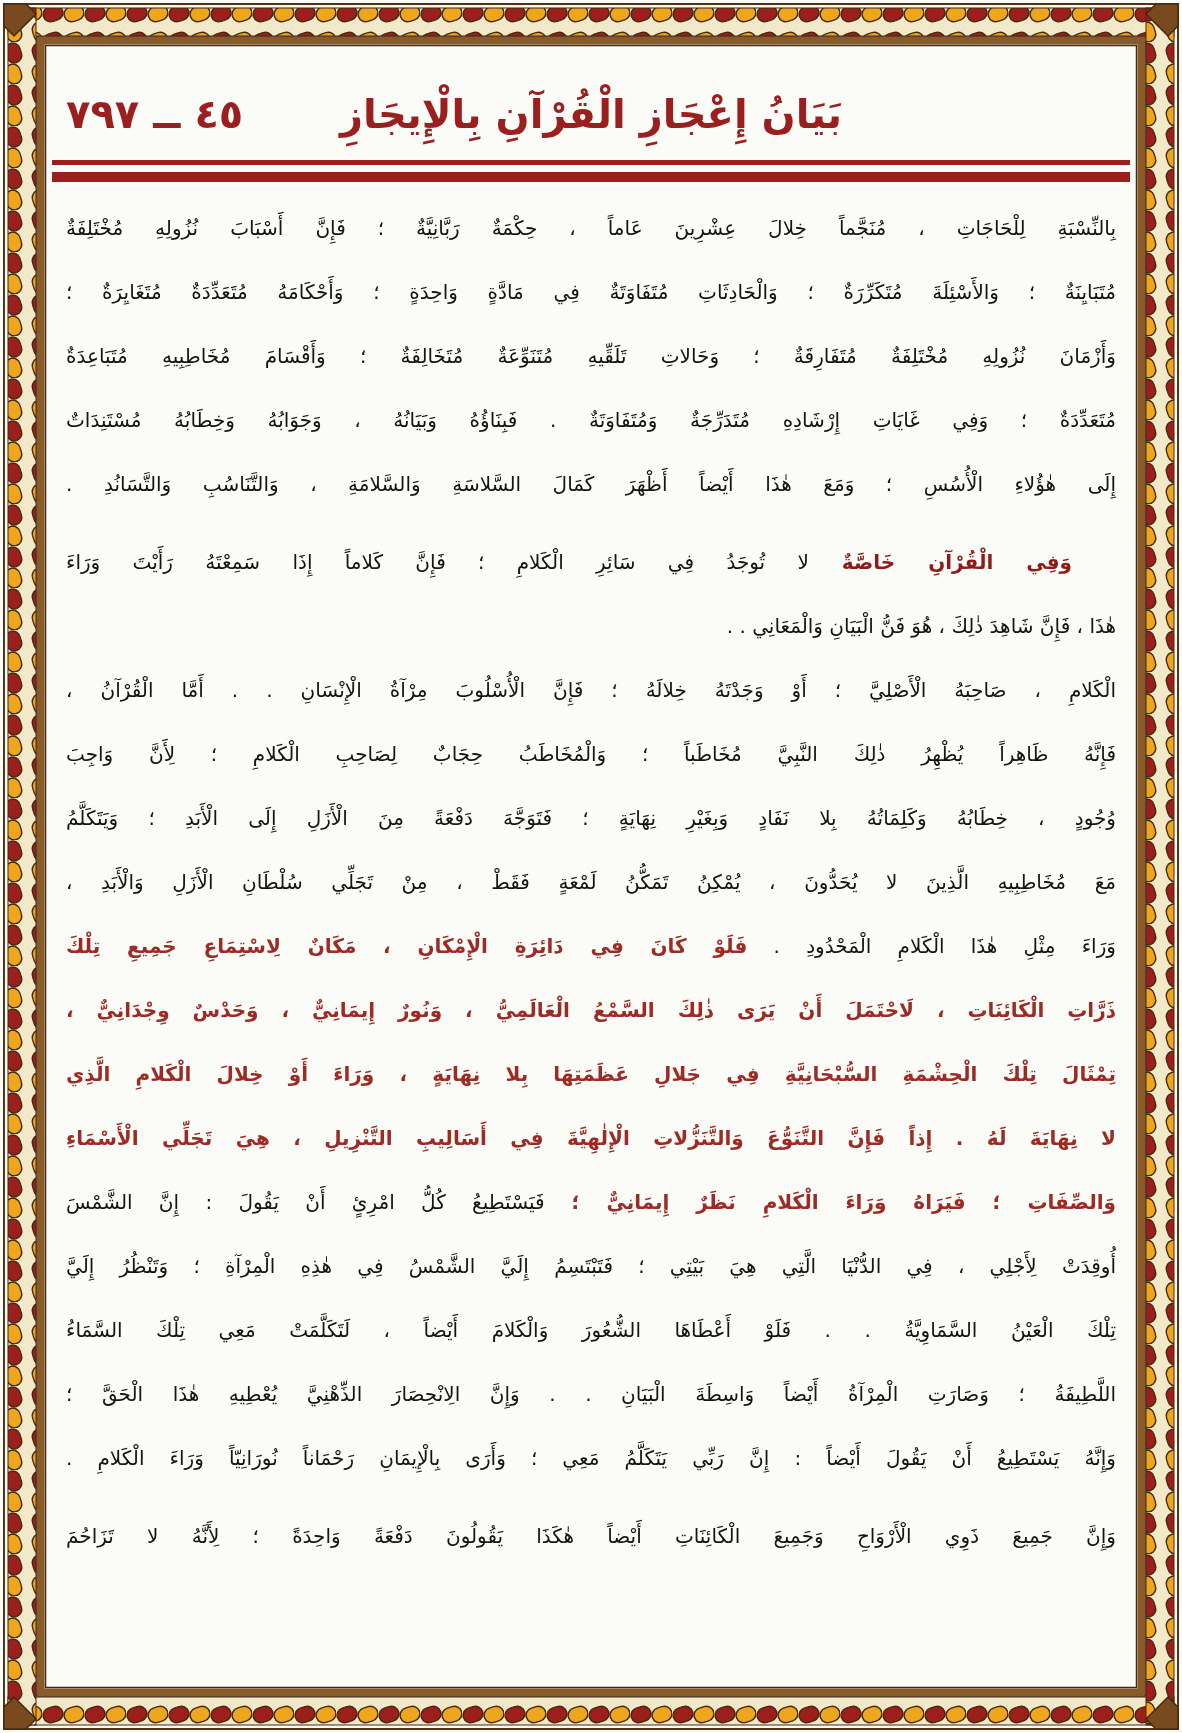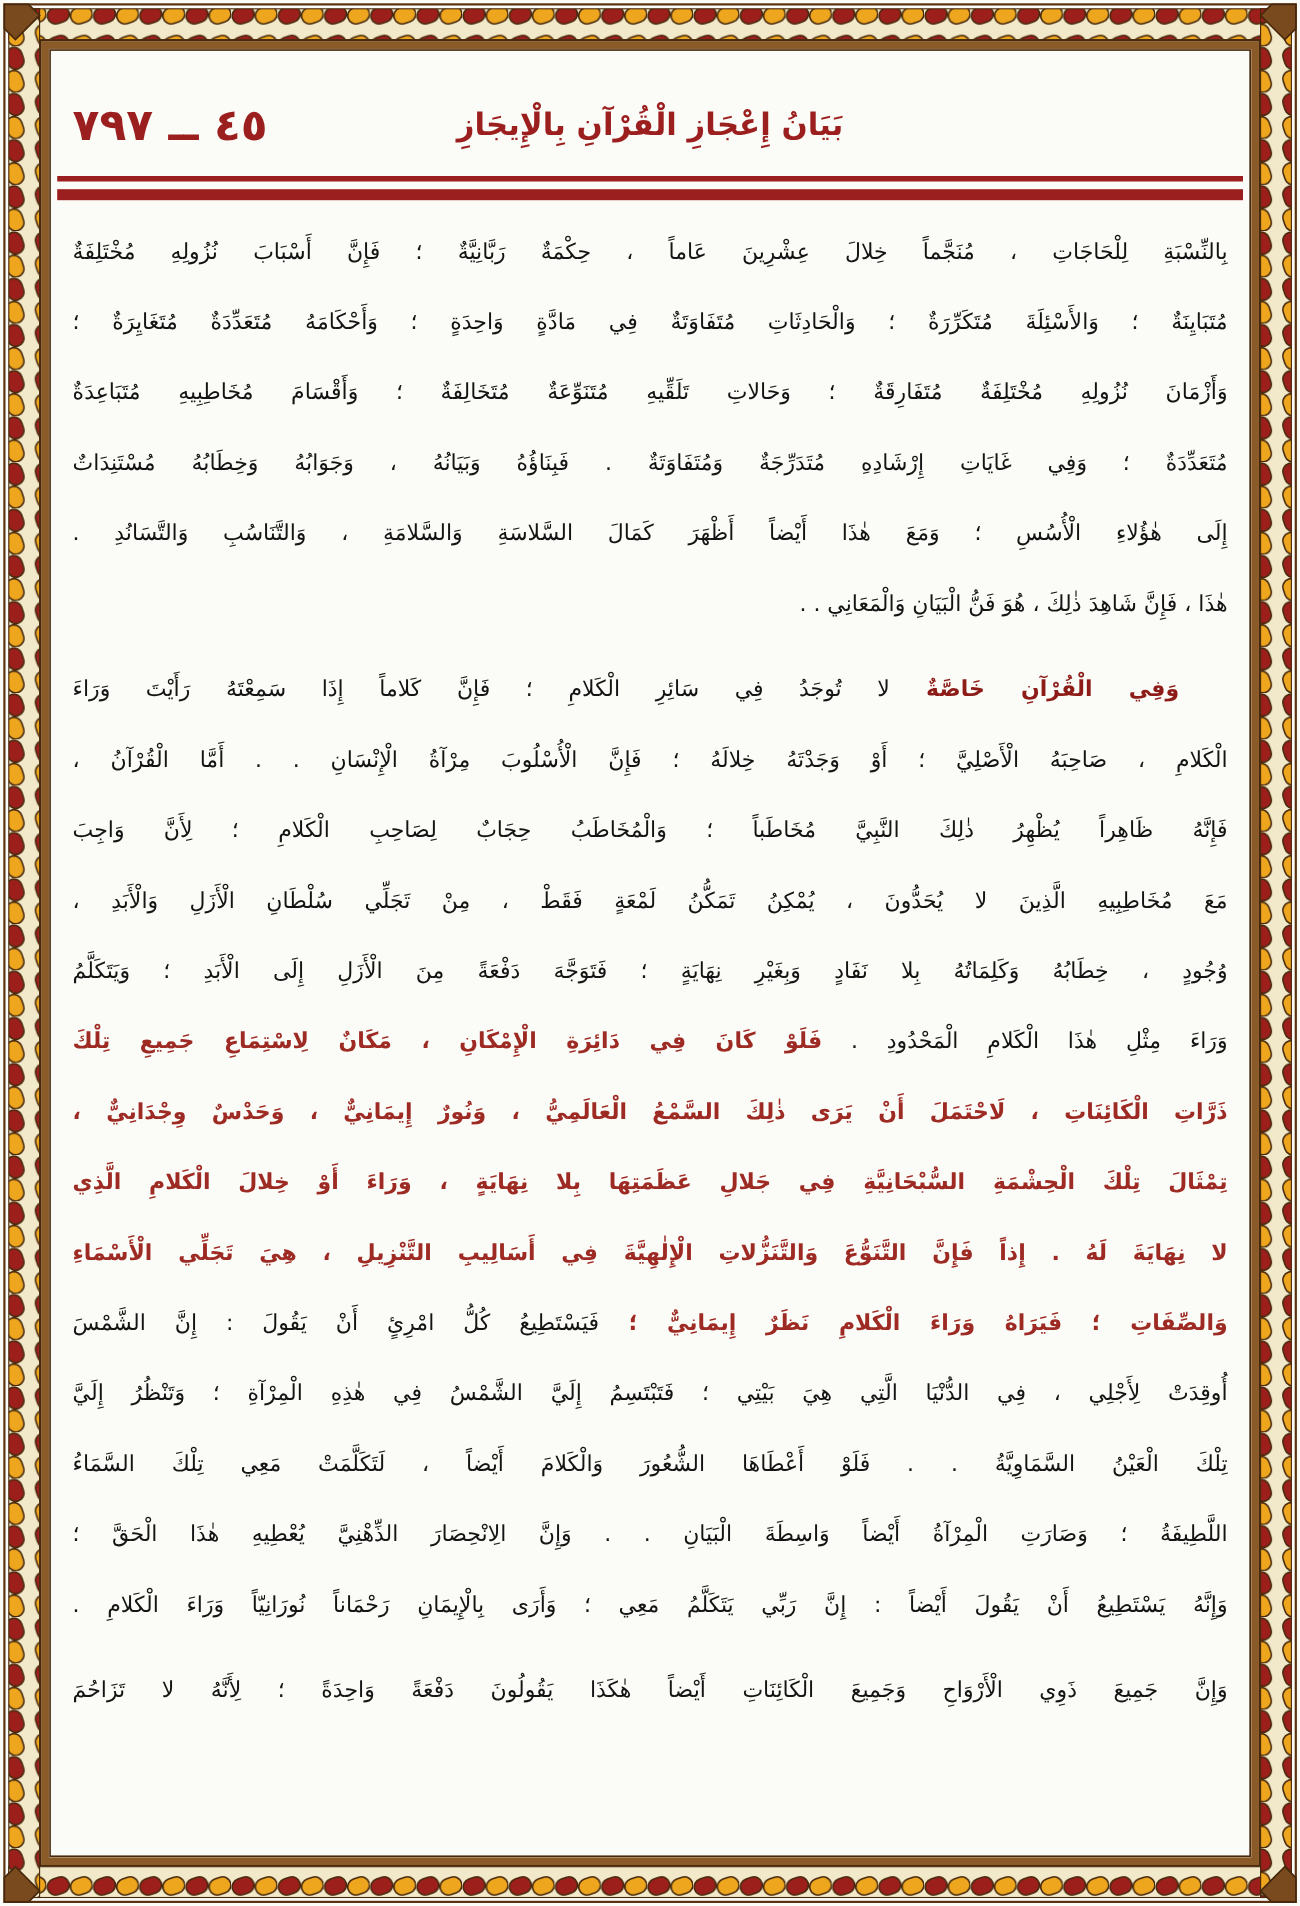--- a/index.html
+++ b/index.html
@@ -9,21 +9,21 @@
     font-family:"DejaVu Sans",sans-serif;
     overflow:hidden;
   }
   .frame-svg{position:absolute;left:0;top:0;width:1182px;height:1733px;}
   .content{
     position:absolute;left:52px;top:48px;right:52px;bottom:48px;
     direction:rtl;
   }
   .header{position:relative;margin-top:30px;height:72px;}
   .title{
-    text-align:center;font-size:28px;font-weight:bold;line-height:72px;
+    text-align:center;font-size:40px;font-weight:bold;line-height:72px;
     color:#9b1f1e;
   }
   .pagenum{
     position:absolute;left:14px;top:0;height:72px;line-height:72px;
     font-size:40px;font-weight:bold;color:#9b1f1e;direction:rtl;
   }
   .rules{margin-top:10px;}
   .rule-thin{height:5px;background:#9b1f1e;}
   .rule-thick{height:10px;background:#9b1f1e;margin-top:7px;}
   .text-body{margin-top:14px;padding:0 14px;}
@@ -83,26 +83,26 @@
   <div class="rules">
     <div class="rule-thin"></div>
     <div class="rule-thick"></div>
   </div>
   <div id="text-body" class="text-body">
       <div class="line"><span class="seg-black">بِالنِّسْبَةِ لِلْحَاجَاتِ ، مُنَجَّماً خِلالَ عِشْرِينَ عَاماً ، حِكْمَةٌ رَبَّانِيَّةٌ ؛ فَإِنَّ أَسْبَابَ نُزُولِهِ مُخْتَلِفَةٌ</span></div>
       <div class="line"><span class="seg-black">مُتَبَايِنَةٌ ؛ وَالأَسْئِلَةَ مُتَكَرِّرَةٌ ؛ وَالْحَادِثَاتِ مُتَفَاوَتَةٌ فِي مَادَّةٍ وَاحِدَةٍ ؛ وَأَحْكَامَهُ مُتَعَدِّدَةٌ مُتَغَايِرَةٌ ؛</span></div>
       <div class="line"><span class="seg-black">وَأَزْمَانَ نُزُولِهِ مُخْتَلِفَةٌ مُتَفَارِقَةٌ ؛ وَحَالاتِ تَلَقِّيهِ مُتَنَوِّعَةٌ مُتَخَالِفَةٌ ؛ وَأَقْسَامَ مُخَاطِبِيهِ مُتَبَاعِدَةٌ</span></div>
       <div class="line"><span class="seg-black">مُتَعَدِّدَةٌ ؛ وَفِي غَايَاتِ إِرْشَادِهِ مُتَدَرِّجَةٌ وَمُتَفَاوَتَةٌ . فَبِنَاؤُهُ وَبَيَانُهُ ، وَجَوَابُهُ وَخِطَابُهُ مُسْتَنِدَاتٌ</span></div>
       <div class="line"><span class="seg-black">إِلَى هٰؤُلاءِ الْأُسُسِ ؛ وَمَعَ هٰذَا أَيْضاً أَظْهَرَ كَمَالَ السَّلاسَةِ وَالسَّلامَةِ ، وَالتَّنَاسُبِ وَالتَّسَانُدِ .</span></div>
+      <div class="line indent gap"><span class="seg-redbold">وَفِي الْقُرْآنِ خَاصَّةٌ </span><span class="seg-black">لا تُوجَدُ فِي سَائِرِ الْكَلامِ ؛ فَإِنَّ كَلاماً إِذَا سَمِعْتَهُ رَأَيْتَ وَرَاءَ</span></div>
       <div class="line no-just"><span class="seg-black">هٰذَا ، فَإِنَّ شَاهِدَ ذٰلِكَ ، هُوَ فَنُّ الْبَيَانِ وَالْمَعَانِي . .</span></div>
-      <div class="line indent gap"><span class="seg-redbold">وَفِي الْقُرْآنِ خَاصَّةٌ </span><span class="seg-black">لا تُوجَدُ فِي سَائِرِ الْكَلامِ ؛ فَإِنَّ كَلاماً إِذَا سَمِعْتَهُ رَأَيْتَ وَرَاءَ</span></div>
       <div class="line"><span class="seg-black">الْكَلامِ ، صَاحِبَهُ الْأَصْلِيَّ ؛ أَوْ وَجَدْتَهُ خِلالَهُ ؛ فَإِنَّ الْأُسْلُوبَ مِرْآةُ الْإِنْسَانِ . . أَمَّا الْقُرْآنُ ،</span></div>
       <div class="line"><span class="seg-black">فَإِنَّهُ ظَاهِراً يُظْهِرُ ذٰلِكَ النَّبِيَّ مُخَاطَباً ؛ وَالْمُخَاطَبُ حِجَابٌ لِصَاحِبِ الْكَلامِ ؛ لِأَنَّ وَاجِبَ</span></div>
+      <div class="line"><span class="seg-black">وُجُودٍ ، خِطَابُهُ وَكَلِمَاتُهُ بِلا نَفَادٍ وَبِغَيْرِ نِهَايَةٍ ؛ فَتَوَجَّهَ دَفْعَةً مِنَ الْأَزَلِ إِلَى الْأَبَدِ ؛ وَيَتَكَلَّمُ</span></div>
       <div class="line"><span class="seg-black">مَعَ مُخَاطِبِيهِ الَّذِينَ لا يُحَدُّونَ ، يُمْكِنُ تَمَكُّنُ لَمْعَةٍ فَقَطْ ، مِنْ تَجَلِّي سُلْطَانِ الْأَزَلِ وَالْأَبَدِ ،</span></div>
-      <div class="line"><span class="seg-black">وُجُودٍ ، خِطَابُهُ وَكَلِمَاتُهُ بِلا نَفَادٍ وَبِغَيْرِ نِهَايَةٍ ؛ فَتَوَجَّهَ دَفْعَةً مِنَ الْأَزَلِ إِلَى الْأَبَدِ ؛ وَيَتَكَلَّمُ</span></div>
       <div class="line"><span class="seg-black">وَرَاءَ مِثْلِ هٰذَا الْكَلامِ الْمَحْدُودِ . </span><span class="seg-red">فَلَوْ كَانَ فِي دَائِرَةِ الْإِمْكَانِ ، مَكَانٌ لِاسْتِمَاعِ جَمِيعِ تِلْكَ</span></div>
       <div class="line"><span class="seg-red">ذَرَّاتِ الْكَائِنَاتِ ، لَاحْتَمَلَ أَنْ يَرَى ذٰلِكَ السَّمْعُ الْعَالَمِيُّ ، وَنُورٌ إِيمَانِيٌّ ، وَحَدْسٌ وِجْدَانِيٌّ ،</span></div>
       <div class="line"><span class="seg-red">تِمْثَالَ تِلْكَ الْحِشْمَةِ السُّبْحَانِيَّةِ فِي جَلالِ عَظَمَتِهَا بِلا نِهَايَةٍ ، وَرَاءَ أَوْ خِلالَ الْكَلامِ الَّذِي</span></div>
       <div class="line"><span class="seg-red">لا نِهَايَةَ لَهُ . إِذاً فَإِنَّ التَّنَوُّعَ وَالتَّنَزُّلاتِ الْإِلٰهِيَّةَ فِي أَسَالِيبِ التَّنْزِيلِ ، هِيَ تَجَلِّي الْأَسْمَاءِ</span></div>
       <div class="line"><span class="seg-red">وَالصِّفَاتِ ؛ فَيَرَاهُ وَرَاءَ الْكَلامِ نَظَرٌ إِيمَانِيٌّ ؛ </span><span class="seg-black">فَيَسْتَطِيعُ كُلُّ امْرِئٍ أَنْ يَقُولَ : إِنَّ الشَّمْسَ</span></div>
       <div class="line"><span class="seg-black">أُوقِدَتْ لِأَجْلِي ، فِي الدُّنْيَا الَّتِي هِيَ بَيْتِي ؛ فَتَبْتَسِمُ إِلَيَّ الشَّمْسُ فِي هٰذِهِ الْمِرْآةِ ؛ وَتَنْظُرُ إِلَيَّ</span></div>
       <div class="line"><span class="seg-black">تِلْكَ الْعَيْنُ السَّمَاوِيَّةُ . . فَلَوْ أَعْطَاهَا الشُّعُورَ وَالْكَلامَ أَيْضاً ، لَتَكَلَّمَتْ مَعِي تِلْكَ السَّمَاءُ</span></div>
       <div class="line"><span class="seg-black">اللَّطِيفَةُ ؛ وَصَارَتِ الْمِرْآةُ أَيْضاً وَاسِطَةَ الْبَيَانِ . . وَإِنَّ الِانْحِصَارَ الذِّهْنِيَّ يُعْطِيهِ هٰذَا الْحَقَّ ؛</span></div>
       <div class="line"><span class="seg-black">وَإِنَّهُ يَسْتَطِيعُ أَنْ يَقُولَ أَيْضاً : إِنَّ رَبِّي يَتَكَلَّمُ مَعِي ؛ وَأَرَى بِالْإِيمَانِ رَحْمَاناً نُورَانِيّاً وَرَاءَ الْكَلامِ .</span></div>
       <div class="line gap"><span class="seg-black">وَإِنَّ جَمِيعَ ذَوِي الْأَرْوَاحِ وَجَمِيعَ الْكَائِنَاتِ أَيْضاً هٰكَذَا يَقُولُونَ دَفْعَةً وَاحِدَةً ؛ لِأَنَّهُ لا تَزَاحُمَ</span></div>

